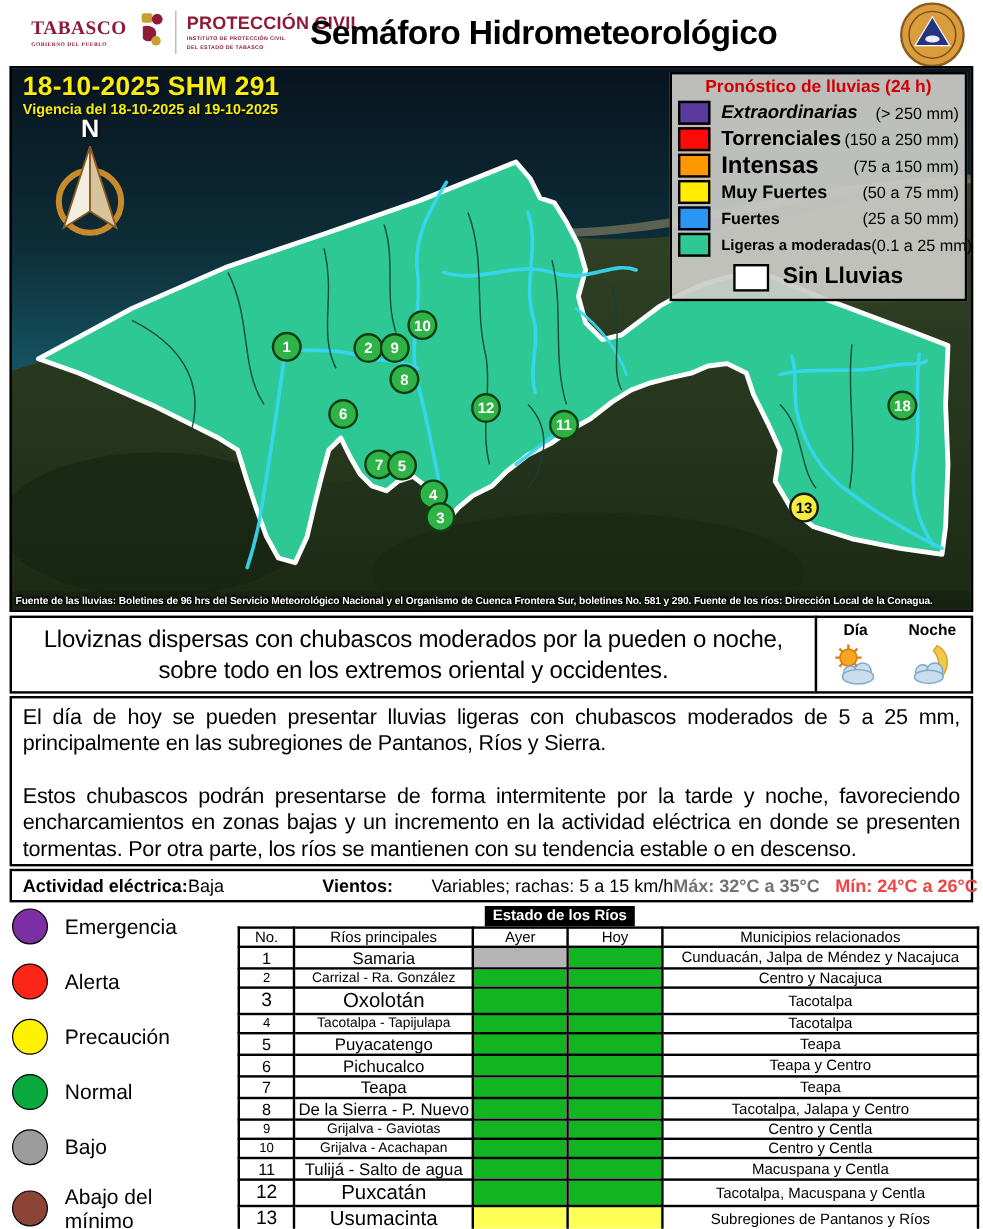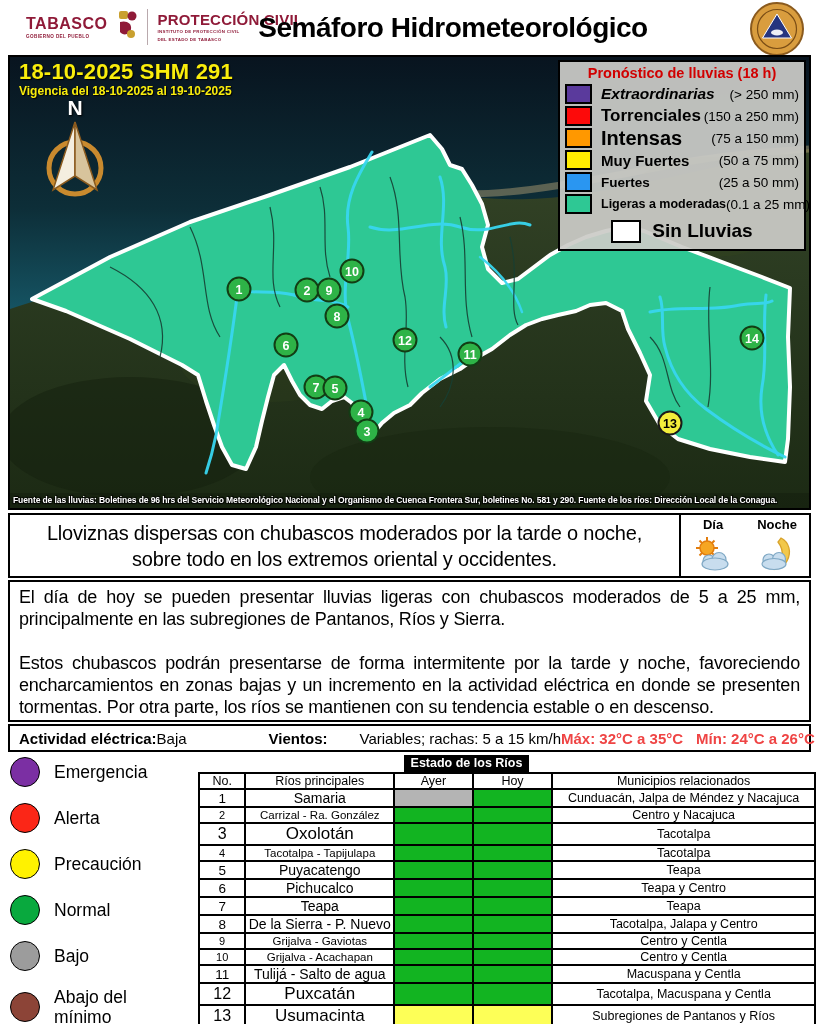--- a/index.html
+++ b/index.html
@@ -103,21 +103,21 @@
   td.muni { font-size:12.5px; }
   tr.sz-sm td.no { font-size:11px; }  tr.sz-sm td.riv { font-size:11.5px; }
   tr.sz-md td.no { font-size:13.5px; } tr.sz-md td.riv { font-size:14px; }
   tr.sz-lg td.no { font-size:16px; }  tr.sz-lg td.riv { font-size:17px; }
 </style>
 </head>
 <body>
 
 <div id="topbar">
   <div id="brand">
-    <div style="text-align:left;">
+    <div style="text-align:left;font-family:Liberation Serif, serif;">
       <div class="tab-name">TABASCO</div>
       <div class="tab-sub">GOBIERNO DEL PUEBLO</div>
     </div>
     <span>
       <svg width="22" height="30" viewBox="0 0 22 30">
         <rect x="3" y="1" width="9" height="8" rx="2" fill="#c9a02f"></rect>
         <circle cx="16" cy="6" r="4.5" fill="#8f1a38"></circle>
         <path d="M4,12 C10,10 16,13 15,19 C14,25 7,26 4,22 Z" fill="#8f1a38"></path>
         <circle cx="15" cy="24" r="4" fill="#c9a02f"></circle>
       </svg>
@@ -217,21 +217,21 @@
     <span>
       <svg width="80" height="88" viewBox="0 0 80 88">
         <circle cx="40" cy="50" r="26" fill="none" stroke="#c98a2e" stroke-width="5"></circle>
         <polygon points="40,4 40,58 18,72" fill="#f4eee0" stroke="#8a5a1e" stroke-width="1.5"></polygon>
         <polygon points="40,4 62,72 40,58" fill="#d8c49c" stroke="#8a5a1e" stroke-width="1.5"></polygon>
       </svg>
     </span>
   </div>
 
   <div id="rain-legend">
-    <div id="legend-title" style="color: rgb(209, 0, 0);">Pronóstico de lluvias (18 h)</div>
+    <div id="legend-title" style="color: rgb(209, 0, 0);">Pronóstico de lluvias (24 h)</div>
     <div id="rain-legend-items">
         <div class="legend-row l0">
           <span class="legend-swatch" style="background: rgb(90, 58, 156);"></span>
           <span class="legend-label italic">Extraordinarias</span>
           <span class="legend-range">(&gt; 250 mm)</span>
         </div>
         <div class="legend-row l1">
           <span class="legend-swatch" style="background: rgb(253, 10, 10);"></span>
           <span class="legend-label">Torrenciales</span>
           <span class="legend-range">(150 a 250 mm)</span>
@@ -270,28 +270,28 @@
       <div class="marker" style="left: 342px; top: 214px; background: rgb(46, 179, 71); border: 2.5px solid rgb(18, 61, 20); color: rgb(255, 255, 255);">10</div>
       <div class="marker" style="left: 327px; top: 259px; background: rgb(46, 179, 71); border: 2.5px solid rgb(18, 61, 20); color: rgb(255, 255, 255);">8</div>
       <div class="marker" style="left: 276px; top: 288px; background: rgb(46, 179, 71); border: 2.5px solid rgb(18, 61, 20); color: rgb(255, 255, 255);">6</div>
       <div class="marker" style="left: 395px; top: 283px; background: rgb(46, 179, 71); border: 2.5px solid rgb(18, 61, 20); color: rgb(255, 255, 255);">12</div>
       <div class="marker" style="left: 460px; top: 297px; background: rgb(46, 179, 71); border: 2.5px solid rgb(18, 61, 20); color: rgb(255, 255, 255);">11</div>
       <div class="marker" style="left: 306px; top: 330px; background: rgb(46, 179, 71); border: 2.5px solid rgb(18, 61, 20); color: rgb(255, 255, 255);">7</div>
       <div class="marker" style="left: 325px; top: 331px; background: rgb(46, 179, 71); border: 2.5px solid rgb(18, 61, 20); color: rgb(255, 255, 255);">5</div>
       <div class="marker" style="left: 351px; top: 355px; background: rgb(46, 179, 71); border: 2.5px solid rgb(18, 61, 20); color: rgb(255, 255, 255);">4</div>
       <div class="marker" style="left: 357px; top: 374px; background: rgb(46, 179, 71); border: 2.5px solid rgb(18, 61, 20); color: rgb(255, 255, 255);">3</div>
       <div class="marker" style="left: 660px; top: 366px; background: rgb(243, 238, 59); border: 2.5px solid rgb(26, 26, 26); color: rgb(0, 0, 0);">13</div>
-      <div class="marker" style="left: 742px; top: 281px; background: rgb(46, 179, 71); border: 2.5px solid rgb(18, 61, 20); color: rgb(255, 255, 255);">14</div>
+      <div class="marker" style="left: 742px; top: 281px; background: rgb(46, 179, 71); border: 2.5px solid rgb(18, 61, 20); color: rgb(255, 255, 255);">18</div>
     </div>
 
   <div id="map-source">Fuente de las lluvias: Boletines de 96 hrs del Servicio Meteorológico Nacional y el Organismo de Cuenca Frontera Sur, boletines No. 581 y 290. Fuente de los ríos: Dirección Local de la Conagua.</div>
 </div>
 
 <div id="headline-row">
-  <div id="headline-box">Lloviznas dispersas con chubascos moderados por la tarde o noche, sobre todo en los extremos oriental y occidentes.</div>
+  <div id="headline-box">Lloviznas dispersas con chubascos moderados por la pueden o noche, sobre todo en los extremos oriental y occidentes.</div>
   <div id="daynight-box">
     <div class="dn-label">Día</div>
     <div class="dn-label">Noche</div>
     <div class="dn-icon">
       <svg width="44" height="36" viewBox="0 0 44 36">
         <g stroke="#e27d0e" stroke-width="2">
             <line x1="16" y1="1" x2="16" y2="5"></line>
             <line x1="16" y1="19" x2="16" y2="23"></line>
             <line x1="5" y1="12" x2="9" y2="12"></line>
             <line x1="23" y1="12" x2="27" y2="12"></line>
@@ -324,21 +324,21 @@
 <div id="para-box">
   <p id="para1">El día de hoy se pueden presentar lluvias ligeras con chubascos moderados de 5 a 25 mm, principalmente en las subregiones de Pantanos, Ríos y Sierra.</p>
   <p id="para2">Estos chubascos podrán presentarse de forma intermitente por la tarde y noche, favoreciendo encharcamientos en zonas bajas y un incremento en la actividad eléctrica en donde se presenten tormentas. Por otra parte, los ríos se mantienen con su tendencia estable o en descenso.</p>
 </div>
 
 <div id="cond-row">
   <span class="bold">Actividad eléctrica:</span>
   <span>Baja</span>
   <span class="bold" id="wind-label">Vientos:</span>
   <span id="wind-value">Variables; rachas: 5 a 15 km/h</span>
-  <span id="max-temp" style="color: #ef4444;">Máx: 32°C a 35°C</span>
+  <span id="max-temp" style="color: #737373;">Máx: 32°C a 35°C</span>
   <span id="min-temp" style="color: #ef4444;">Mín: 24°C a 26°C</span>
 </div>
 
 <div id="status-legend">
     <div class="status-item">
       <span class="status-circle" style="background: rgb(123, 47, 163);"></span>
       <span class="status-label">Emergencia</span>
     </div>
     <div class="status-item">
       <span class="status-circle" style="background: rgb(251, 38, 23);"></span>

